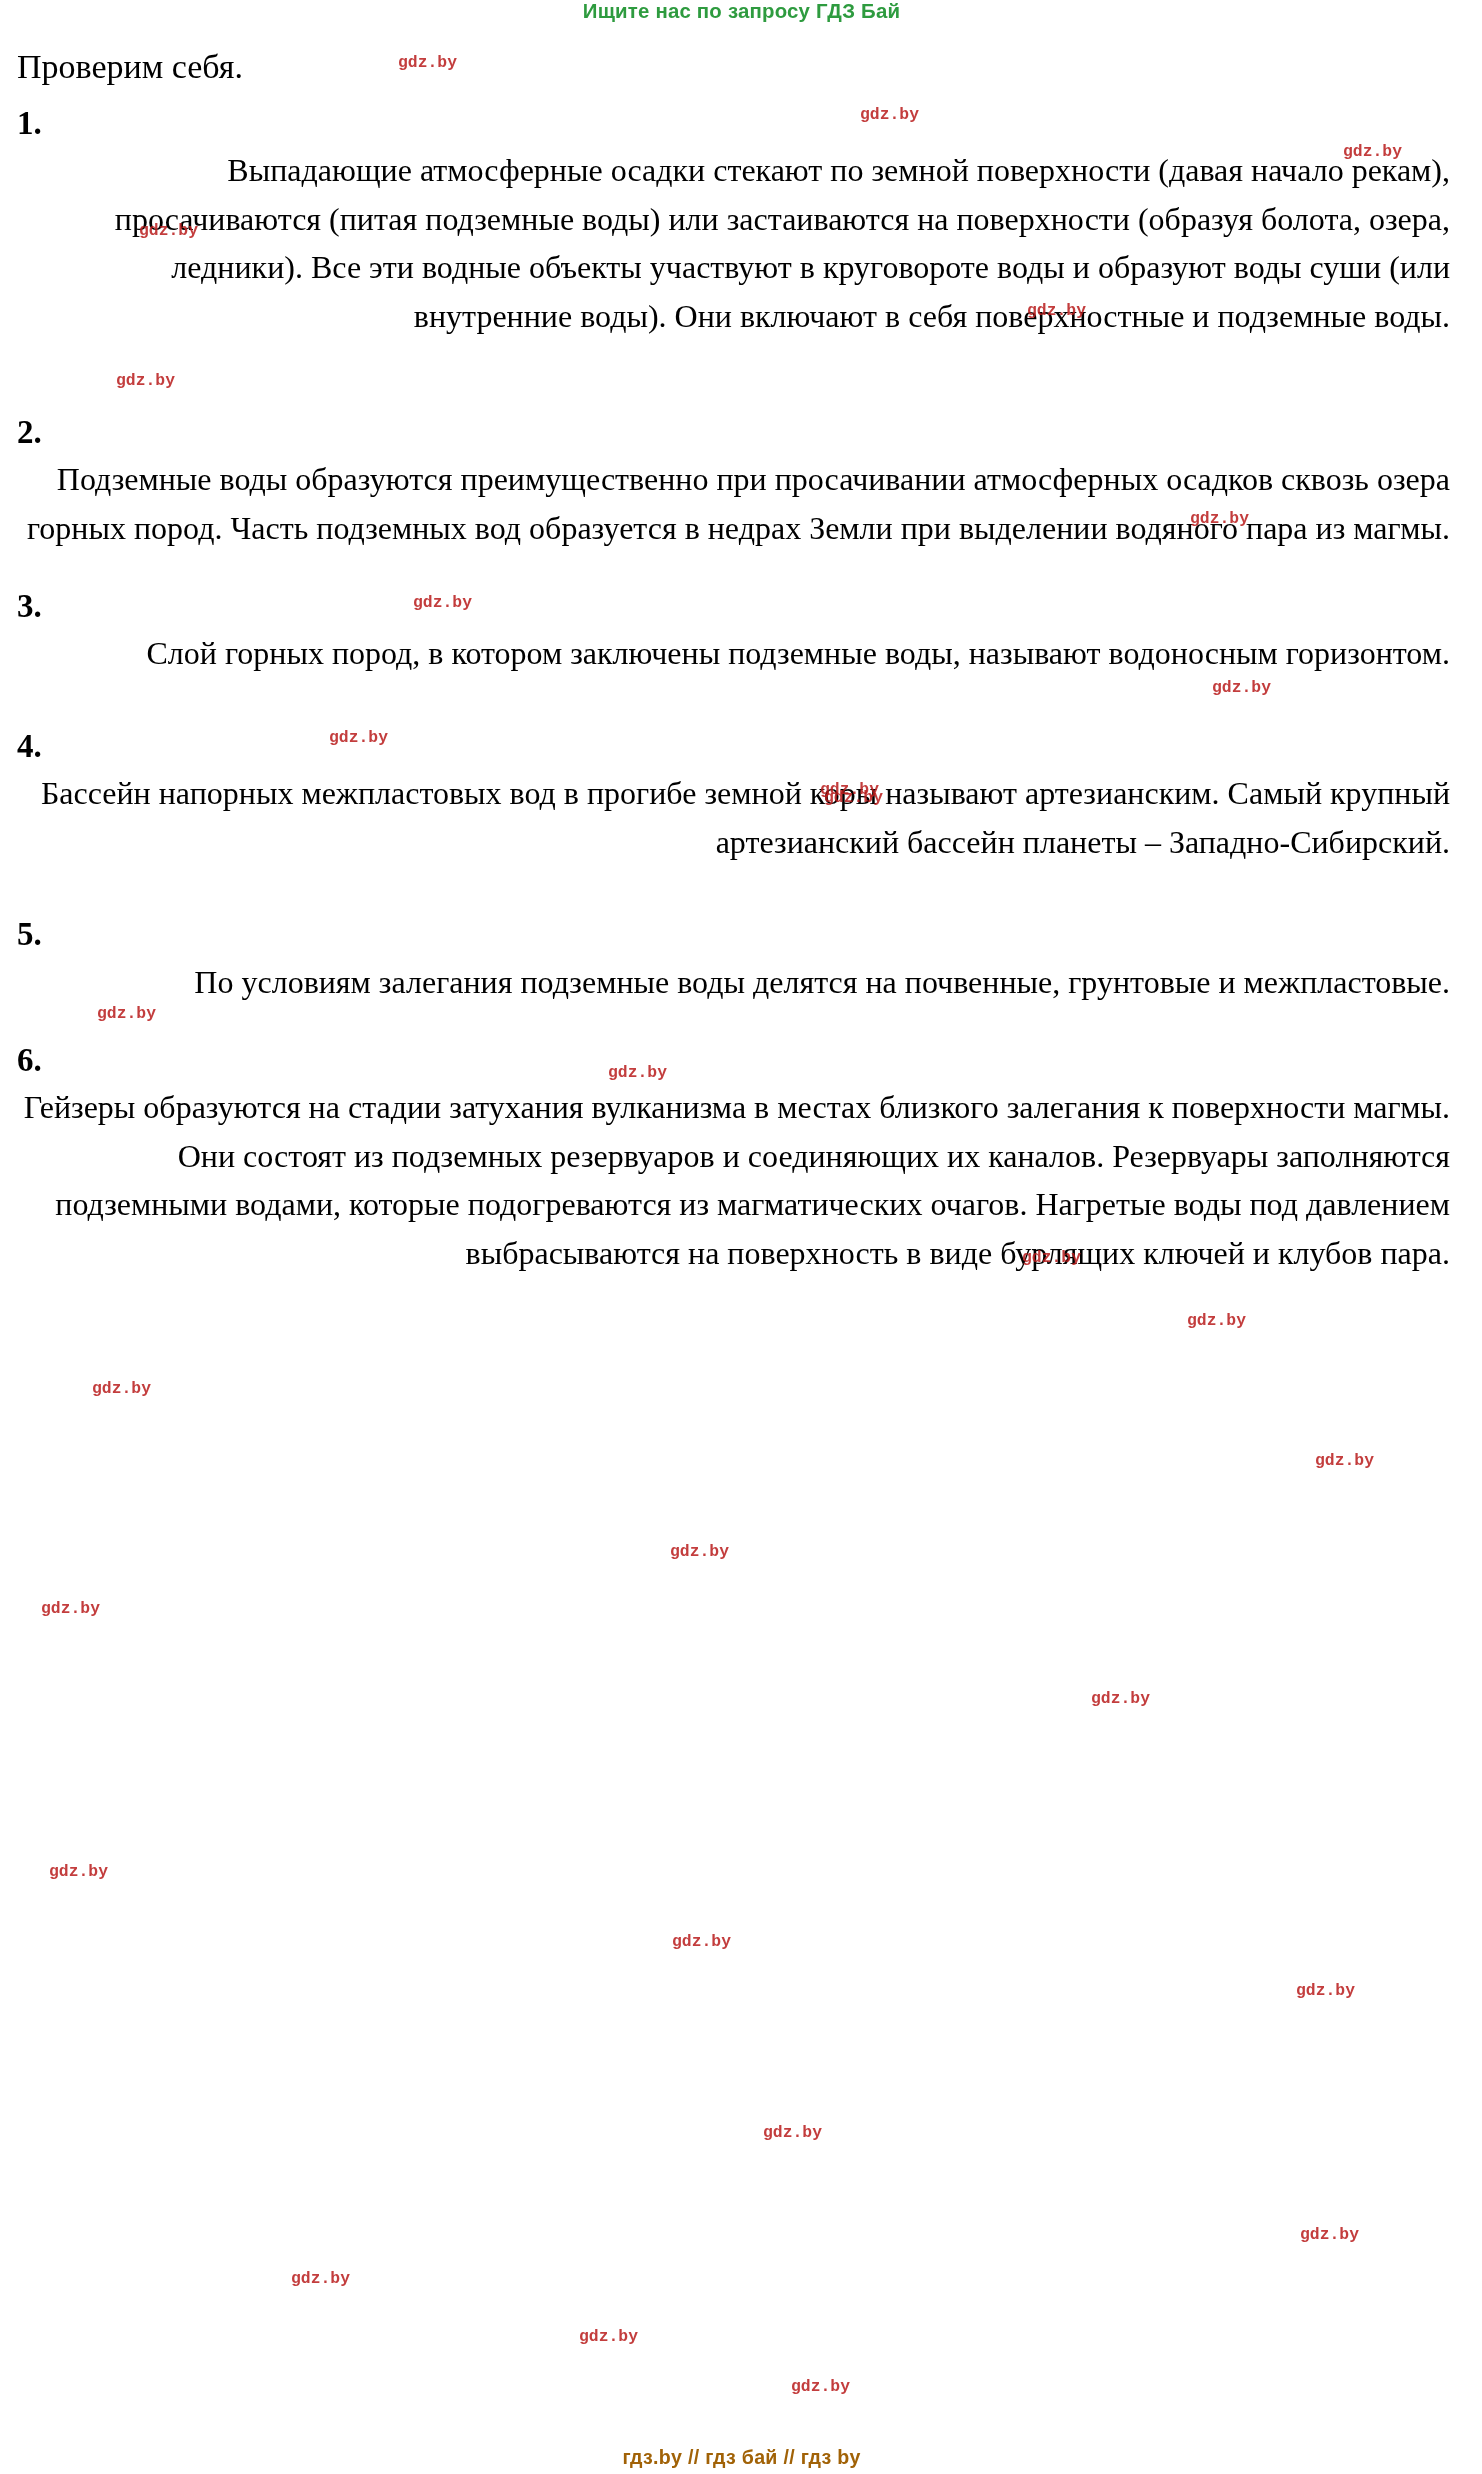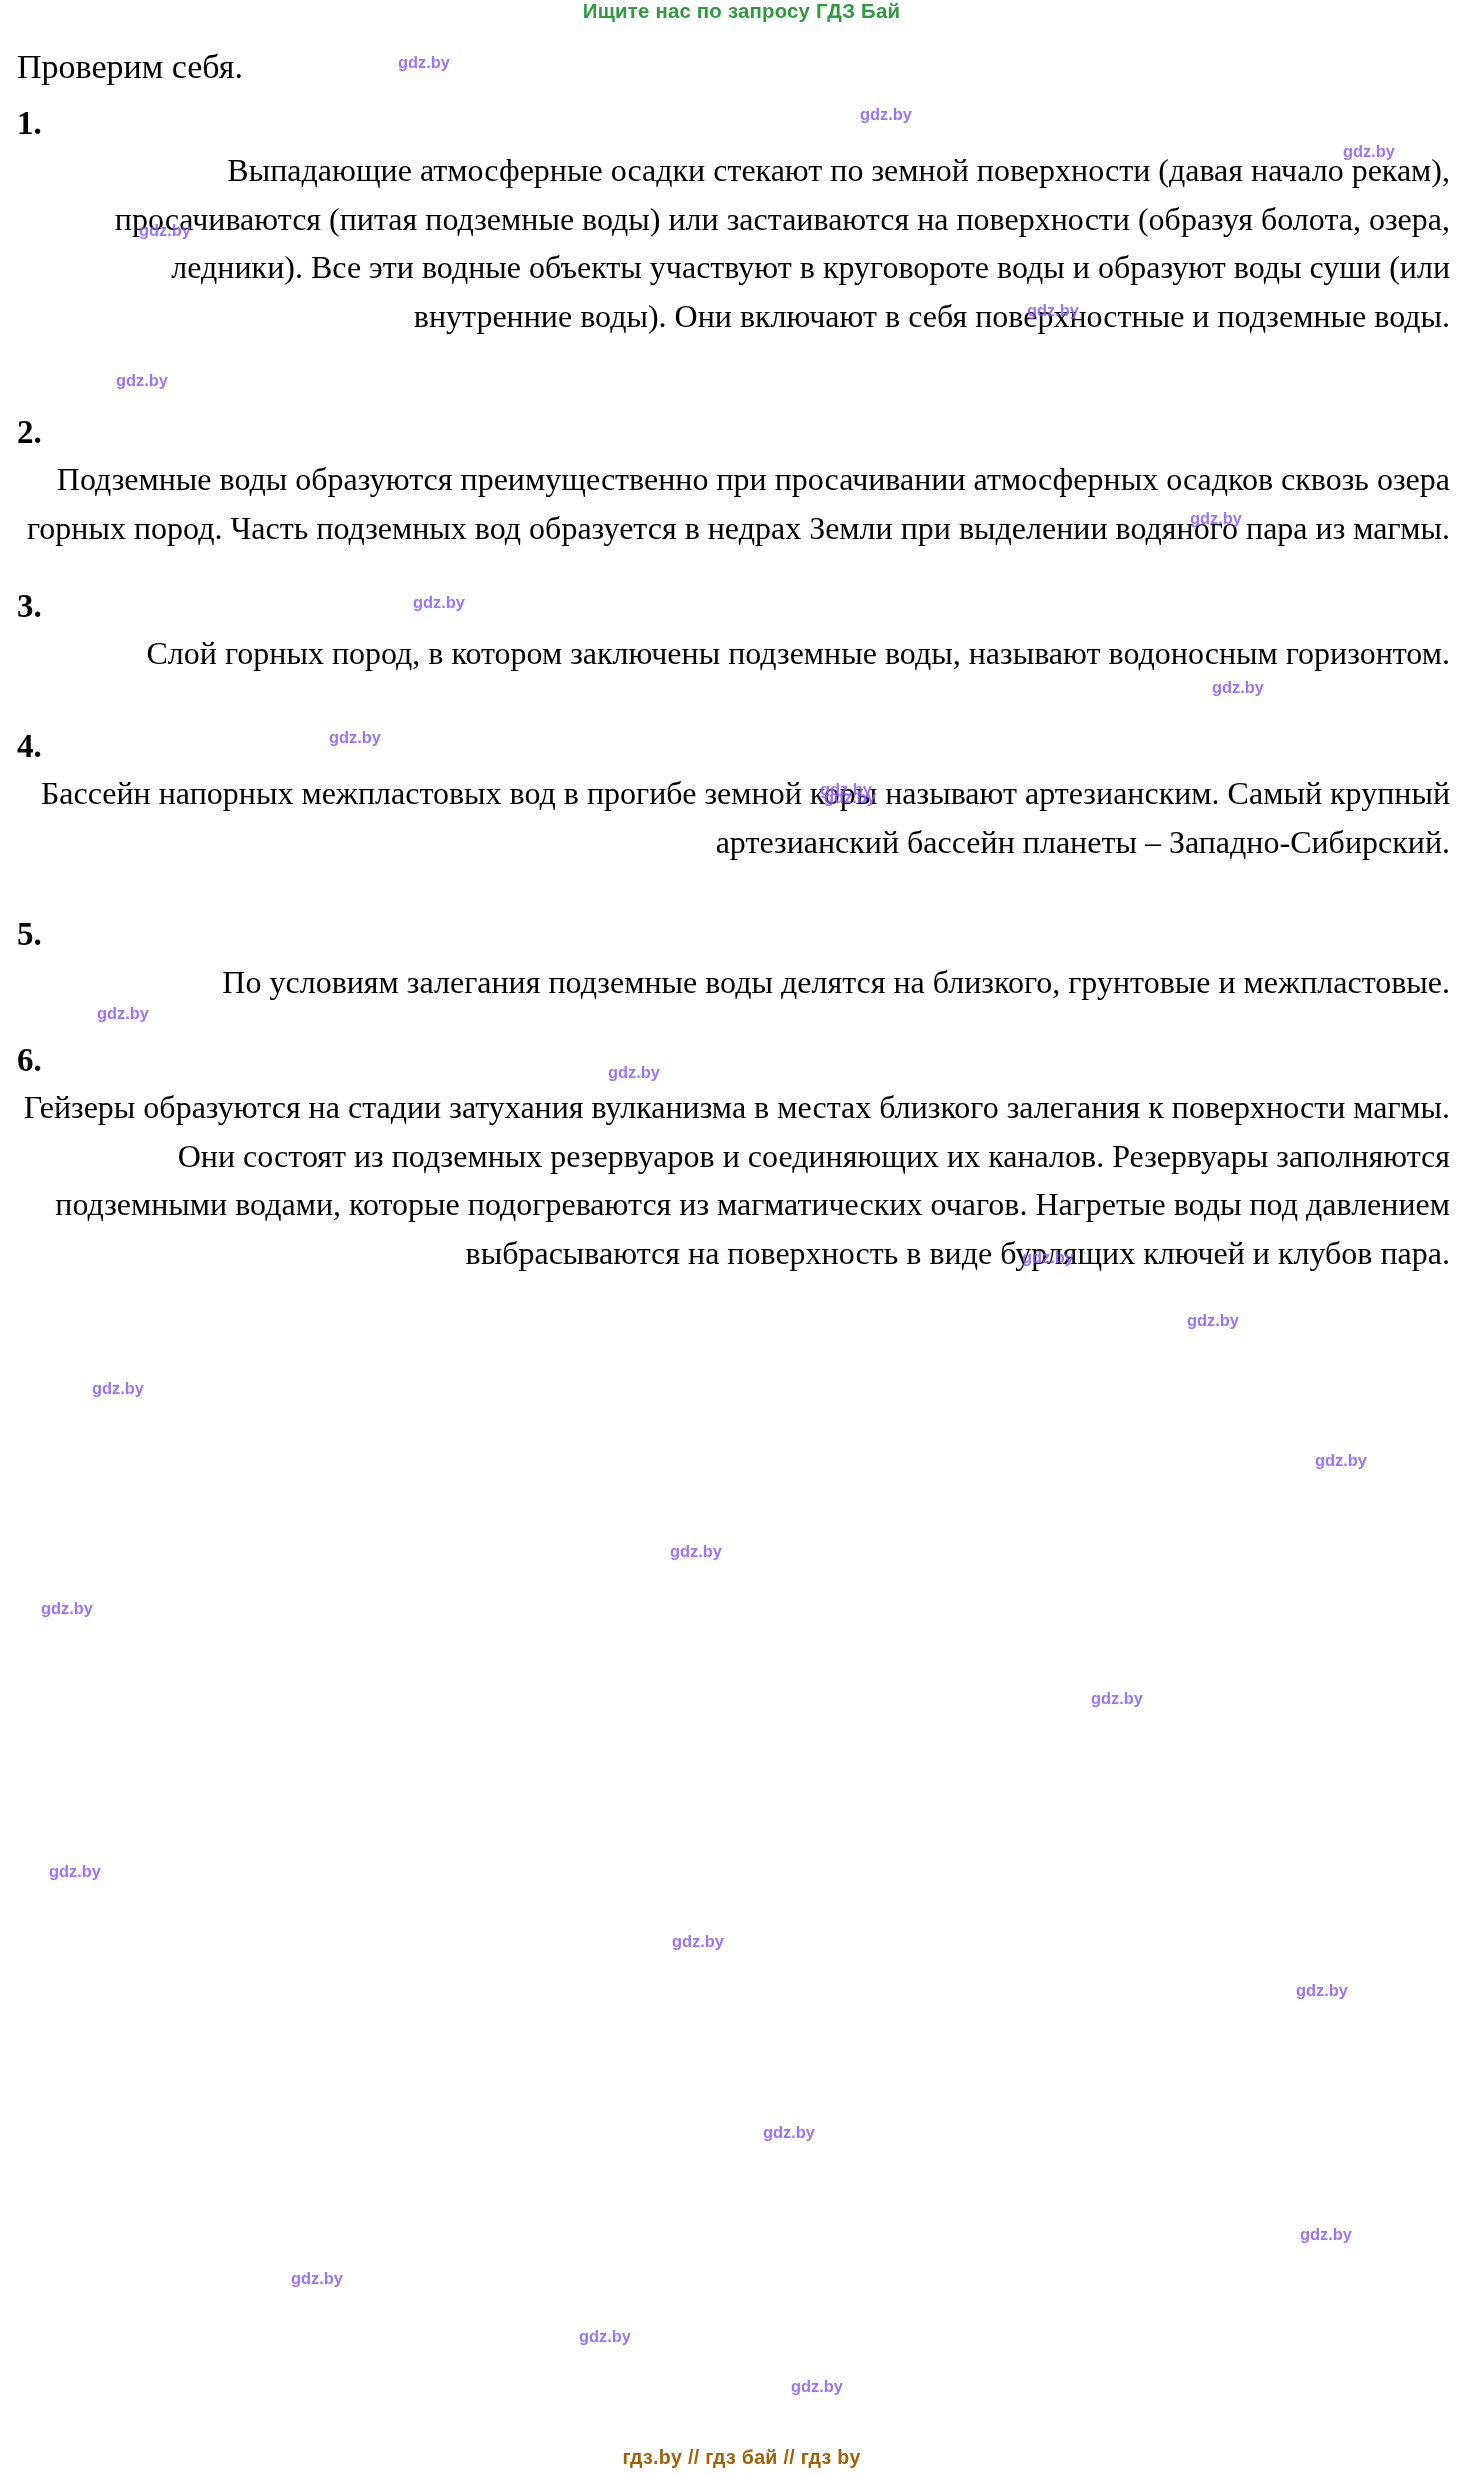--- a/index.html
+++ b/index.html
@@ -65,24 +65,24 @@
     text-align: right;
     white-space: pre-line;
   }
   .spacer-lg { height: 50px; }
   .spacer-md { height: 27px; }
   .spacer-sm { height: 12.5px; }
 
   
   .wm {
     position: absolute;
-    font-family: Liberation Sans, sans-serif;
+    font-family: Liberation Mono, monospace;
     font-size: 16.4px;
     font-weight: bold;
-    color: #8b5cf6;
+    color: #b91c1c;
     opacity: 0.85;
     white-space: nowrap;
     pointer-events: none;
   }
   .footer-promo {
     position: absolute;
     bottom: 6.3px;
     left: 0;
     width: 100%;
     text-align: center;
@@ -118,21 +118,21 @@
     <div class="para">Слой горных пород, в котором заключены подземные воды, называют водоносным горизонтом.</div>
 
     <div class="spacer-md"></div>
 
     <div class="qnum">4.</div>
     <div class="para">Бассейн напорных межпластовых вод в прогибе земной коры называют артезианским. Самый крупный артезианский бассейн планеты – Западно-Сибирский.</div>
 
     <div class="spacer-md"></div>
 
     <div class="qnum">5.</div>
-    <div class="para">По условиям залегания подземные воды делятся на близкого, грунтовые и межпластовые.</div>
+    <div class="para">По условиям залегания подземные воды делятся на почвенные, грунтовые и межпластовые.</div>
 
     <div class="spacer-sm"></div>
 
     <div class="qnum">6.</div>
     <div class="para">Гейзеры образуются на стадии затухания вулканизма в местах близкого залегания к поверхности магмы. Они состоят из подземных резервуаров и соединяющих их каналов. Резервуары заполняются подземными водами, которые подогреваются из магматических очагов. Нагретые воды под давлением выбрасываются на поверхность в виде бурлящих ключей и клубов пара.</div>
 
   </div>
 
   <div id="watermark-layer">
       <div class="wm" style="left: 398px; top: 53px;">gdz.by</div>

